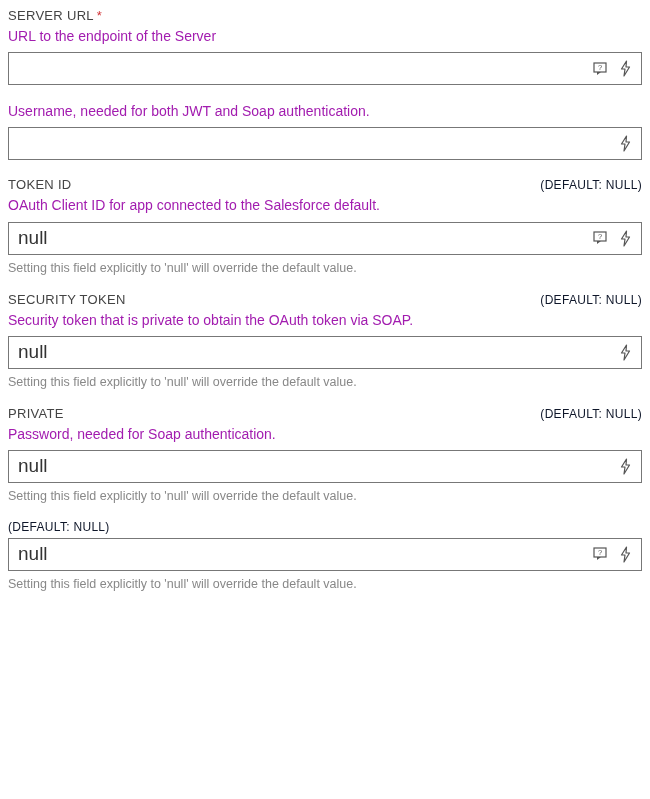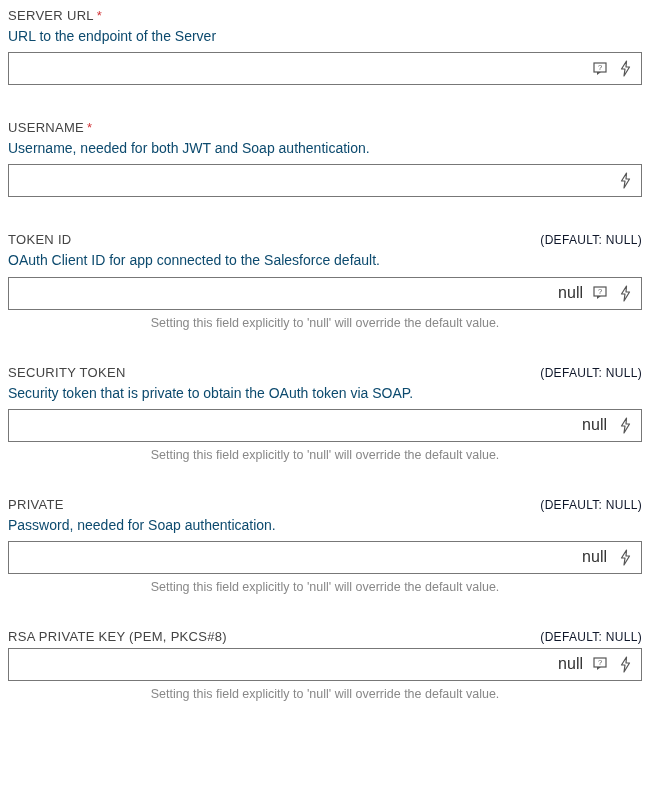--- a/index.html
+++ b/index.html
@@ -3,83 +3,81 @@
   <meta charset="utf-8">
   <style>
     * { box-sizing: border-box; margin: 0; padding: 0; }
     body {
       font-family: "Segoe UI", Arial, sans-serif;
       background: #fff;
       padding: 8px;
       width: 650px;
       color: #333;
     }
-    .group { margin-bottom: 35px; }
+    .group { margin-bottom: 17px; }
     .row-head {
       display: flex;
       justify-content: space-between;
       align-items: baseline;
       margin-bottom: 4px;
     }
     .label {
       font-size: 13px;
       letter-spacing: 0.3px;
       color: #444;
     }
     .req { color: #d13438; margin-left: 3px; }
     .default {
       font-size: 12px;
       color: #0f172a;
       letter-spacing: 0.3px;
     }
     .desc {
       font-size: 14px;
-      color: #0c4a6e;
+      color: #a21caf;
       margin-bottom: 7px;
       line-height: 1.3;
     }
     .input-wrap {
       position: relative;
       border: 1px solid #777;
       height: 33px;
       display: flex;
       align-items: center;
     }
     .input {
       flex: 1;
       border: none;
       outline: none;
       height: 100%;
       padding: 0 9px;
-      font-size: 16px;
+      font-size: 19px;
       font-family: inherit;
       color: #333;
       background: transparent;
-      text-align: right;
     }
     .icons {
       display: flex;
       align-items: center;
       padding-right: 7px;
       gap: 6px;
     }
     .icon-btn {
       width: 18px;
       height: 18px;
       display: flex;
       align-items: center;
       justify-content: center;
       cursor: pointer;
       color: #555;
     }
     .note {
       font-size: 12.5px;
       color: #888;
       margin-top: 6px;
-      text-align: center;
     }
     svg { display: block; }
   </style>
 </head>
 <body>
 
 <div id="root">
     <div class="group">
       <div class="row-head">
         <span class="label"><span>SERVER URL</span><span class="req">*</span></span>
@@ -97,23 +95,20 @@
           </span>
           <span class="icon-btn">
             <svg width="13" height="17" viewBox="0 0 13 17" fill="none" stroke="currentColor" stroke-width="1.2" stroke-linejoin="round">
               <path d="M7.5 1 L2.5 9 L6 9 L5 16 L10.5 7 L7 7 Z"></path>
             </svg>
           </span>
         </div>
       </div>
     </div>
     <div class="group">
-      <div class="row-head">
-        <span class="label"><span>USERNAME</span><span class="req">*</span></span>
-      </div>
       <div class="desc">Username, needed for both JWT and Soap authentication.</div>
       <div class="input-wrap">
         <input class="input" type="text" value="" style="">
         <div class="icons">
           <span class="icon-btn">
             <svg width="13" height="17" viewBox="0 0 13 17" fill="none" stroke="currentColor" stroke-width="1.2" stroke-linejoin="round">
               <path d="M7.5 1 L2.5 9 L6 9 L5 16 L10.5 7 L7 7 Z"></path>
             </svg>
           </span>
         </div>
@@ -175,21 +170,20 @@
             <svg width="13" height="17" viewBox="0 0 13 17" fill="none" stroke="currentColor" stroke-width="1.2" stroke-linejoin="round">
               <path d="M7.5 1 L2.5 9 L6 9 L5 16 L10.5 7 L7 7 Z"></path>
             </svg>
           </span>
         </div>
       </div>
       <div class="note">Setting this field explicitly to 'null' will override the default value.</div>
     </div>
     <div class="group">
       <div class="row-head">
-        <span class="label"><span>RSA PRIVATE KEY (PEM, PKCS#8)</span></span>
         <span class="default">(DEFAULT: NULL)</span>
       </div>
       <div class="input-wrap">
         <input class="input" type="text" value="null" style="">
         <div class="icons">
           <span class="icon-btn">
             <svg width="17" height="14" viewBox="0 0 17 14" fill="none" stroke="currentColor" stroke-width="1.2">
               <rect x="1" y="1" width="12" height="9"></rect>
               <path d="M4 10 L4 13 L8 10" fill="currentColor" stroke="none"></path>
               <text x="7" y="7.8" text-anchor="middle" font-size="7.5" fill="currentColor" stroke="none" font-family="Segoe UI,Arial">?</text>

